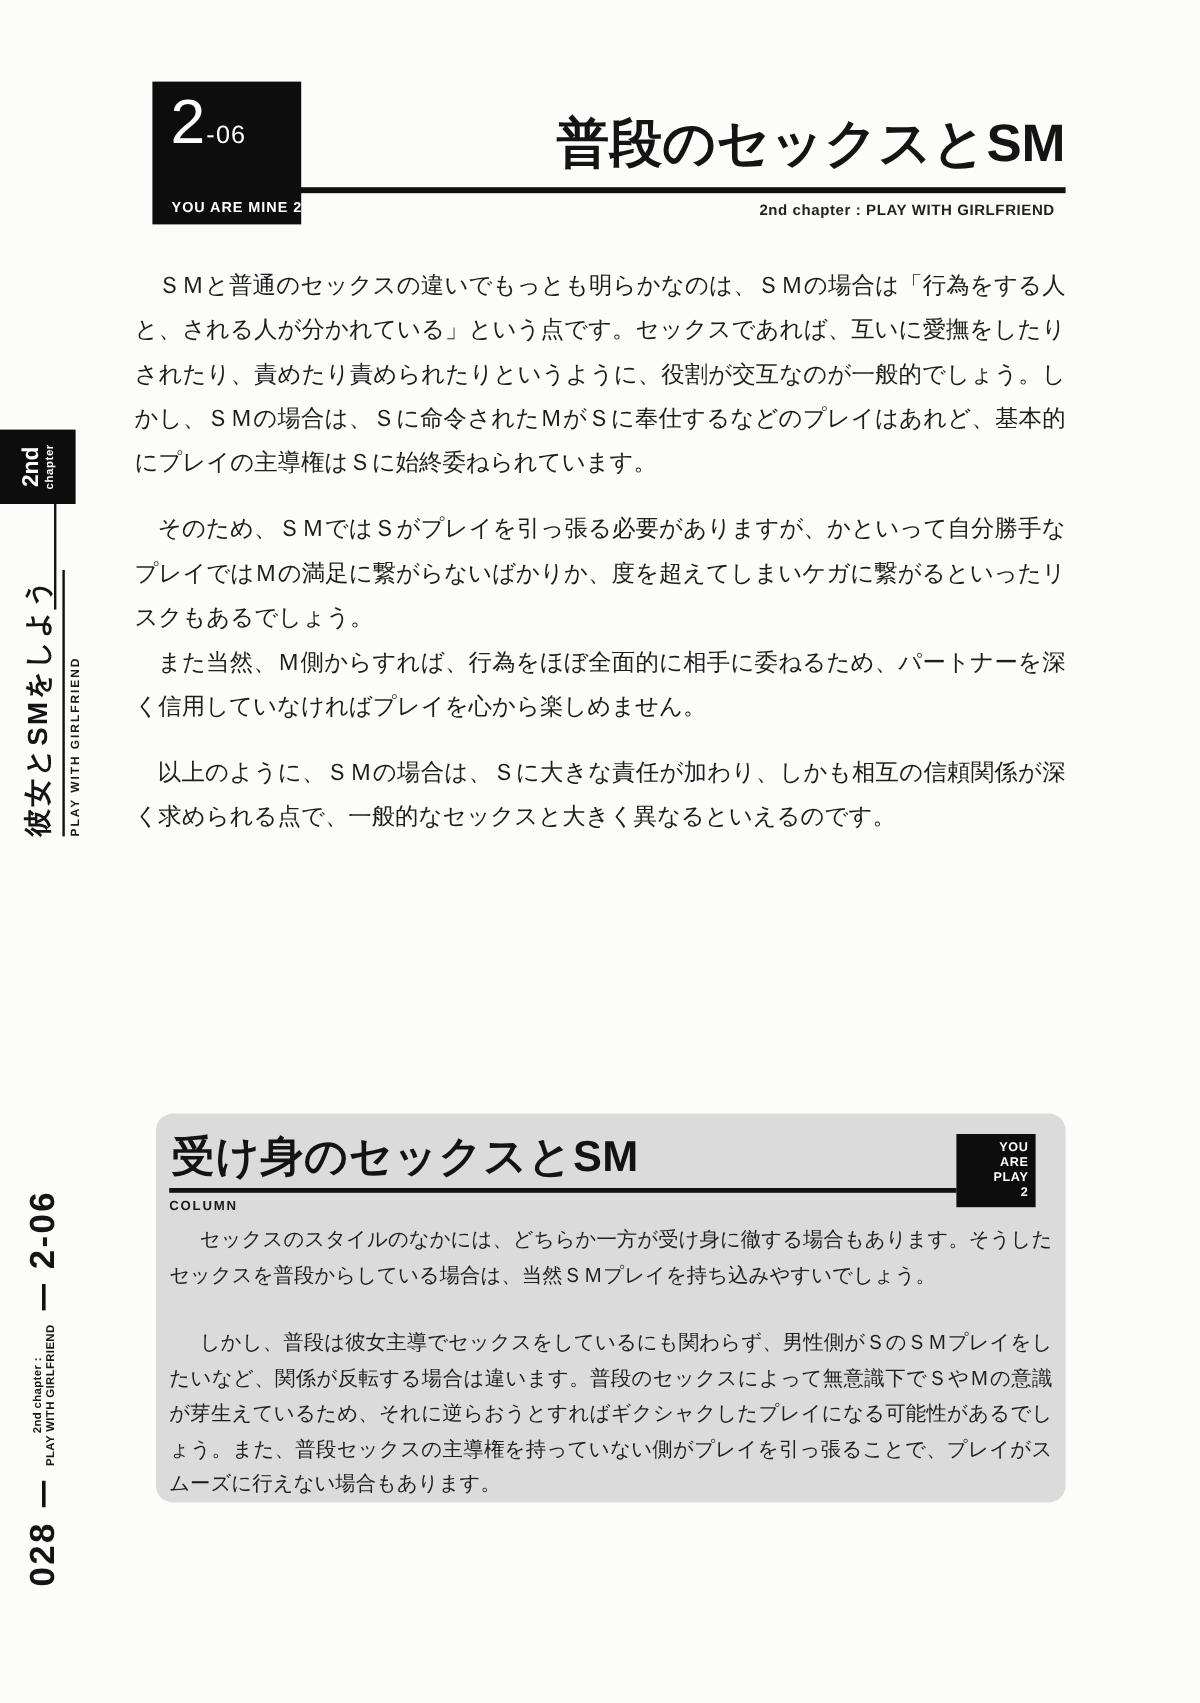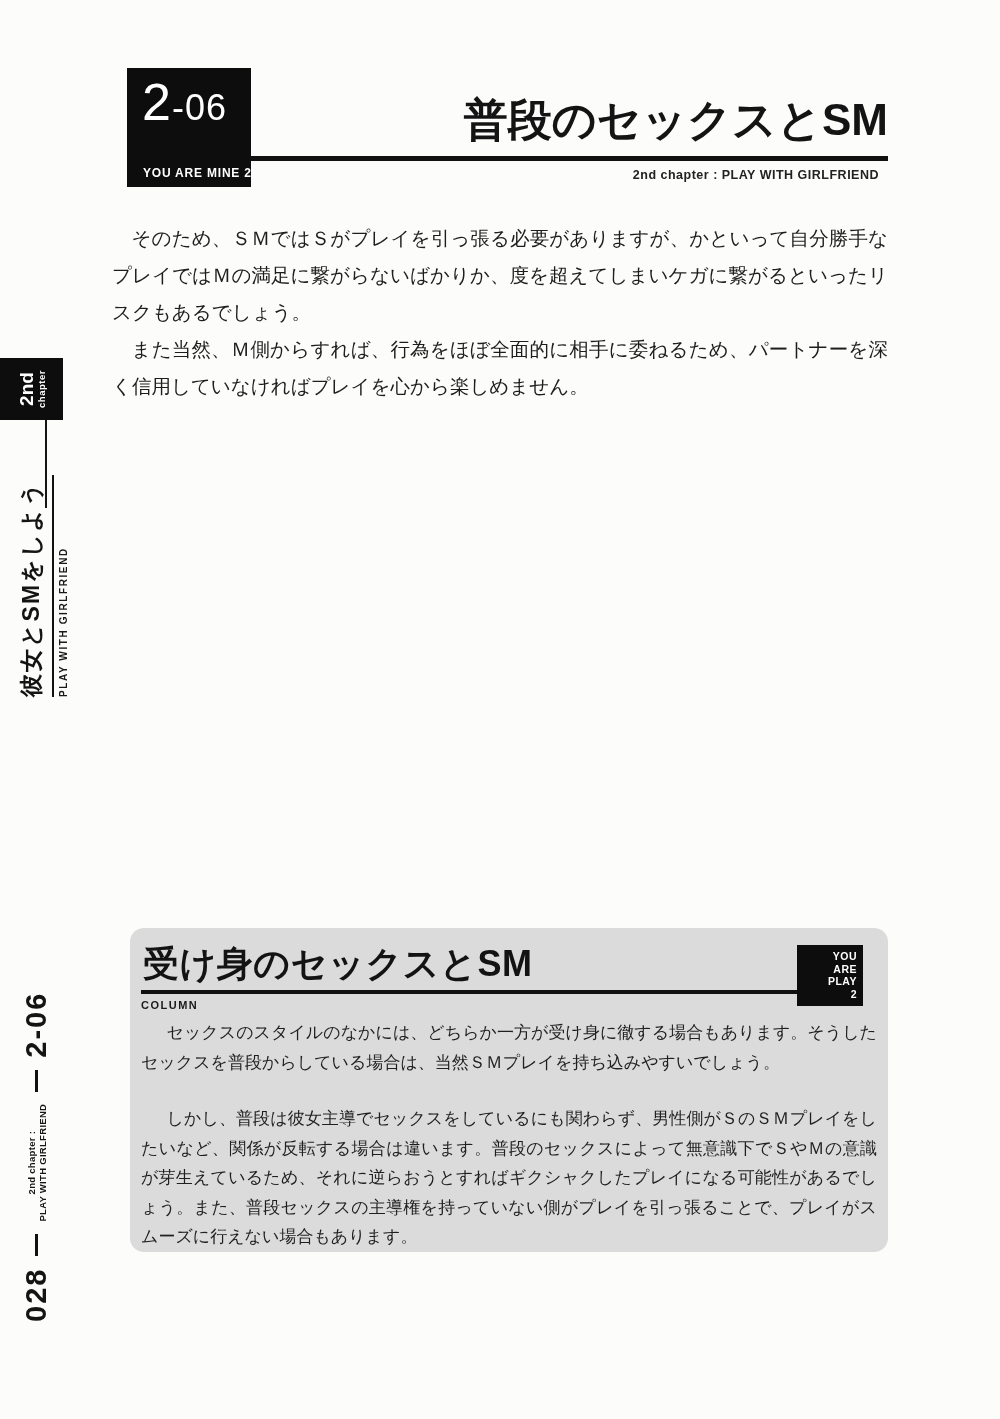--- a/index.html
+++ b/index.html
@@ -21,21 +21,21 @@
     position: absolute; left: 127px; top: 68px;
     width: 124px; height: 119px;
     background: #0d0d0d;
   }
   .chapter-num {
     position: absolute; left: 15px; top: 4px;
     color: #fff; font-weight: 500; letter-spacing: 1px;
     white-space: nowrap;
   }
   .chapter-num .big   { font-size: 52px; line-height: 60px; }
-  .chapter-num .small { font-size: 36px; text-align: center; }
+  .chapter-num .small { font-size: 21px; text-align: center; }
   .series-label {
     position: absolute; left: 16px; bottom: 7px;
     color: #fff; font-size: 12px; font-weight: bold; letter-spacing: 0.8px;
     white-space: nowrap;
     margin-top: 39px;
   }
 
   
   .header-rule {
     position: absolute; left: 250px; top: 156px;
@@ -151,22 +151,24 @@
   <div class="chapter-box">
     <div class="chapter-num"><span class="big">2</span><span class="small">-06</span></div>
     <div class="series-label">YOU ARE MINE 2</div>
   </div>
 
   <div class="header-rule"></div>
   <div class="page-title">普段のセックスとSM</div>
   <div class="page-subtitle">2nd chapter : PLAY WITH GIRLFRIEND</div>
 
   <div class="body-text">
+    <p>ＳＭと普通のセックスの違いでもっとも明らかなのは、ＳＭの場合は「行為をする人と、される人が分かれている」という点です。セックスであれば、互いに愛撫をしたりされたり、責めたり責められたりというように、役割が交互なのが一般的でしょう。しかし、ＳＭの場合は、Ｓに命令されたＭがＳに奉仕するなどのプレイはあれど、基本的にプレイの主導権はＳに始終委ねられています。</p>
     <p>そのため、ＳＭではＳがプレイを引っ張る必要がありますが、かといって自分勝手なプレイではＭの満足に繋がらないばかりか、度を超えてしまいケガに繋がるといったリスクもあるでしょう。</p>
     <p class="no-gap">また当然、Ｍ側からすれば、行為をほぼ全面的に相手に委ねるため、パートナーを深く信用していなければプレイを心から楽しめません。</p>
+    <p>以上のように、ＳＭの場合は、Ｓに大きな責任が加わり、しかも相互の信頼関係が深く求められる点で、一般的なセックスと大きく異なるといえるのです。</p>
   </div>
 
   <div class="column-box">
     <div class="col-title">受け身のセックスとSM</div>
     <div class="col-rule"></div>
     <div class="col-label">COLUMN</div>
     <div class="col-badge">
       <div>YOU</div>
       <div>ARE</div>
       <div>PLAY</div>

